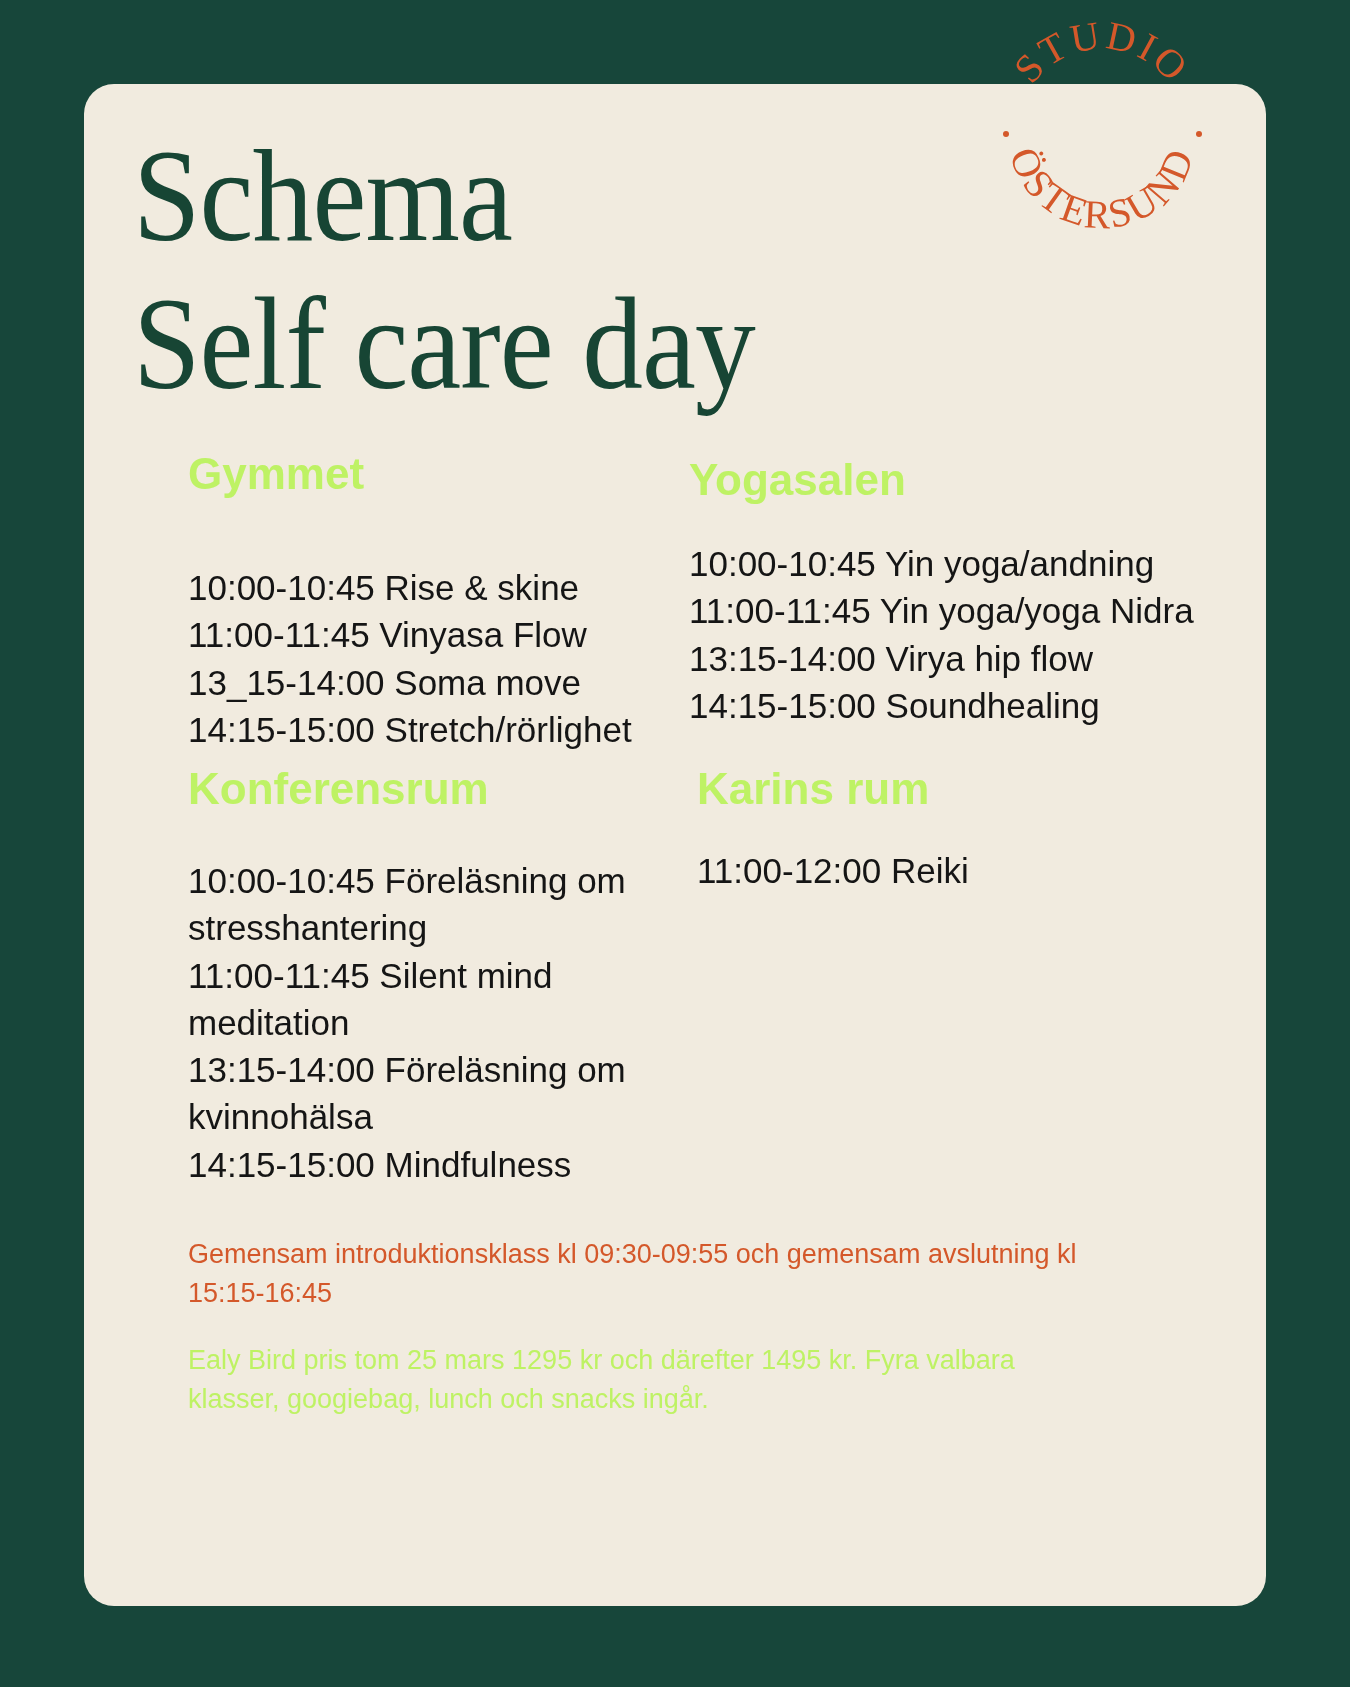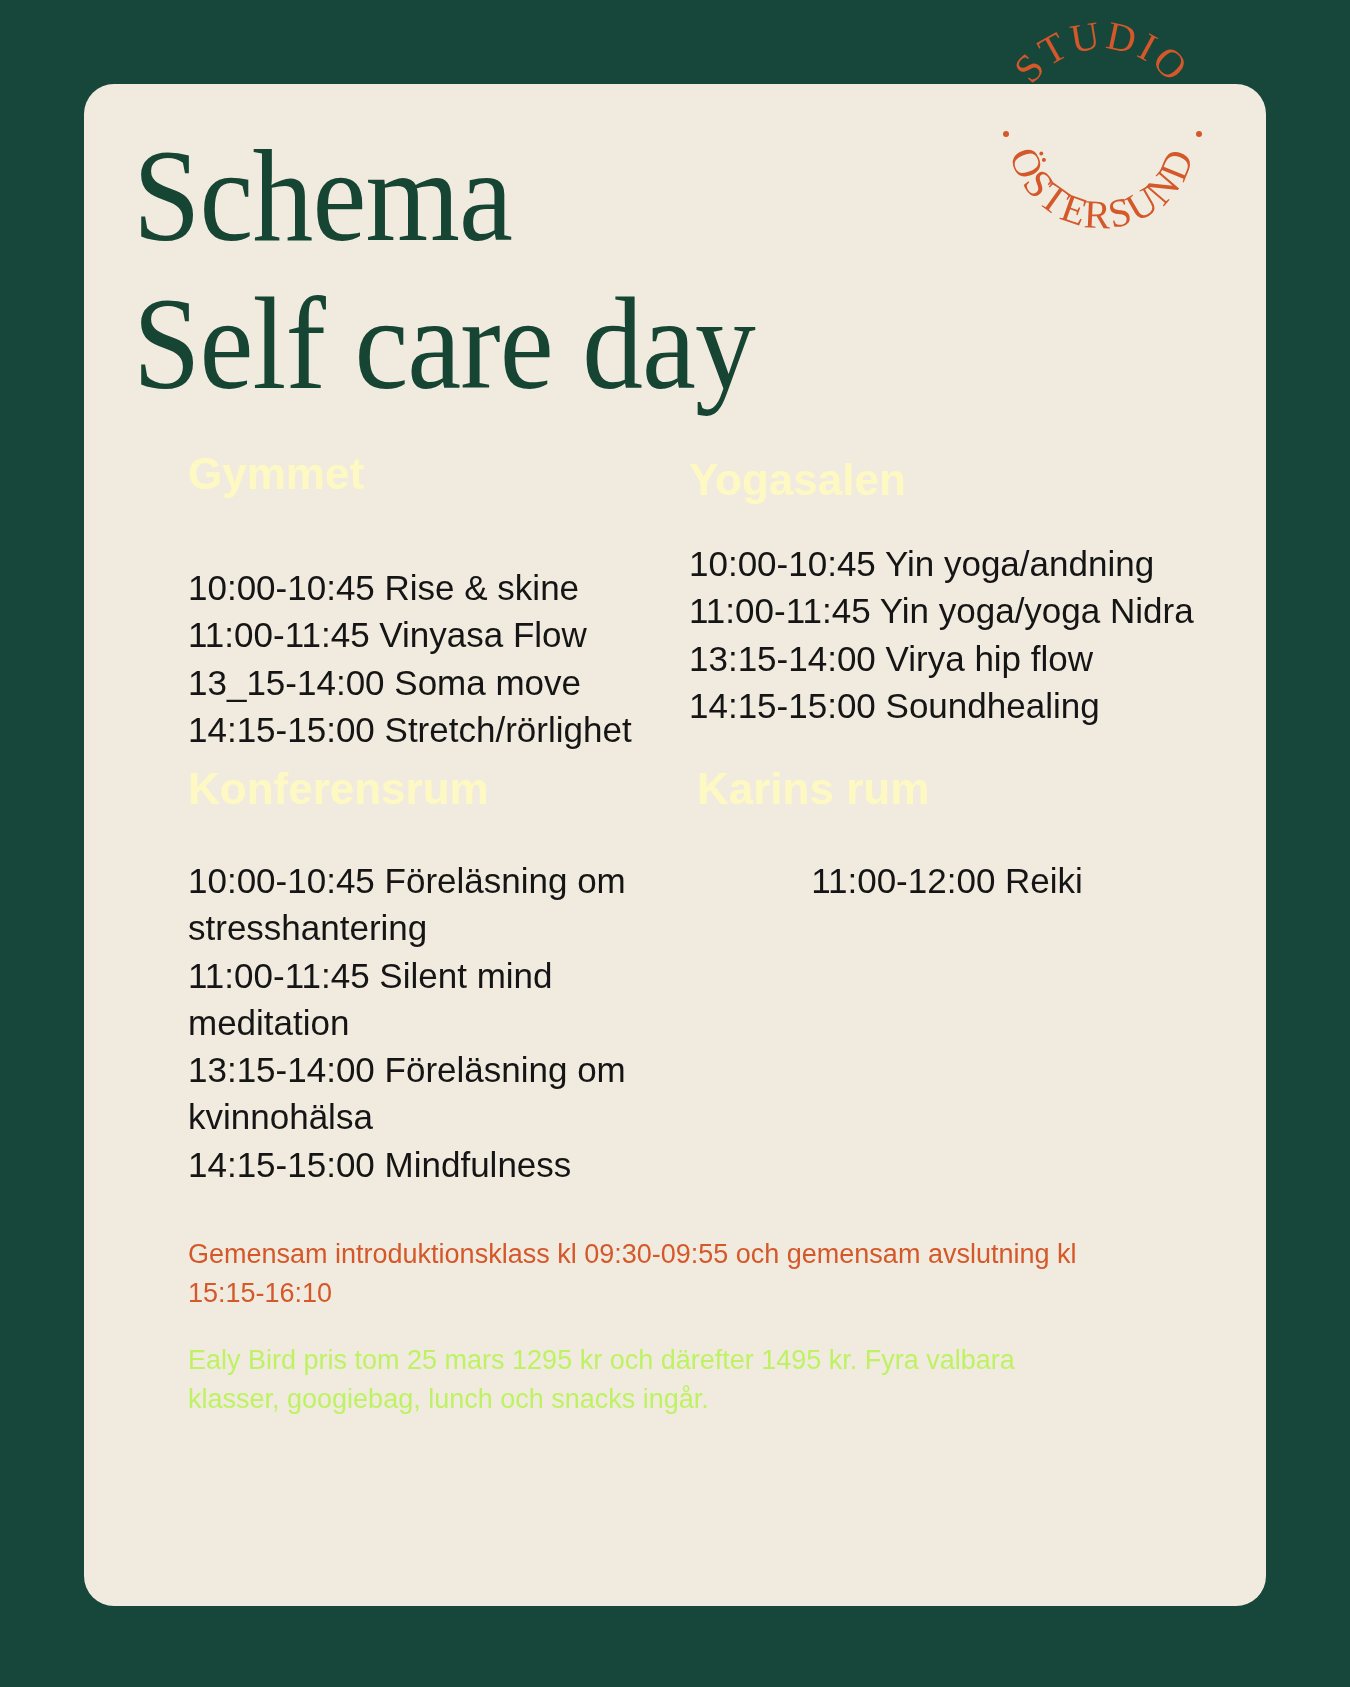--- a/index.html
+++ b/index.html
@@ -19,21 +19,21 @@
     font-family: "Liberation Serif", "DejaVu Serif", serif;
     color: #174534; font-size: 132px; line-height: 1;
     letter-spacing: -1px; white-space: nowrap;
     transform: scaleX(0.92); transform-origin: left top;
   }
   .title.l1 { top: 130px; }
   .title.l2 { top: 278px; }
 
   .section { position: absolute; }
   .heading {
-    color: #fef9c3; font-size: 44px; line-height: 1;
+    color: #bef264; font-size: 44px; line-height: 1;
     white-space: nowrap; margin: 0;
   }
   .items { margin-top: 41px; }
   .item {
     color: #151515; font-size: 35px; line-height: 47.3px;
     white-space: pre-wrap;
   }
   .note {
     position: absolute; left: 188px; width: 900px;
     font-size: 27px; line-height: 39px;
@@ -98,19 +98,19 @@
   <div class="items" style="margin-top:46px;">
     <div class="item">10:00-10:45 Föreläsning om stresshantering</div>
     <div class="item">11:00-11:45 Silent mind meditation</div>
     <div class="item">13:15-14:00 Föreläsning om kvinnohälsa</div>
     <div class="item">14:15-15:00 Mindfulness</div>
   </div>
 </div>
 
 <div class="section" style="left:697px; top:767px; width:500px;">
   <h2 class="heading">Karins rum</h2>
-  <div class="items" style="margin-top:46px;text-align:center;">
+  <div class="items" style="margin-top:36px;">
     <div class="item">11:00-12:00 Reiki</div>
   </div>
 </div>
 
-<div class="note orange">Gemensam introduktionsklass kl 09:30-09:55 och gemensam avslutning kl 15:15-16:10</div>
+<div class="note orange">Gemensam introduktionsklass kl 09:30-09:55 och gemensam avslutning kl 15:15-16:45</div>
 <div class="note dark">Ealy Bird pris tom 25 mars 1295 kr och därefter 1495 kr. Fyra valbara klasser, googiebag, lunch och snacks ingår.</div>
 
 </body></html>

